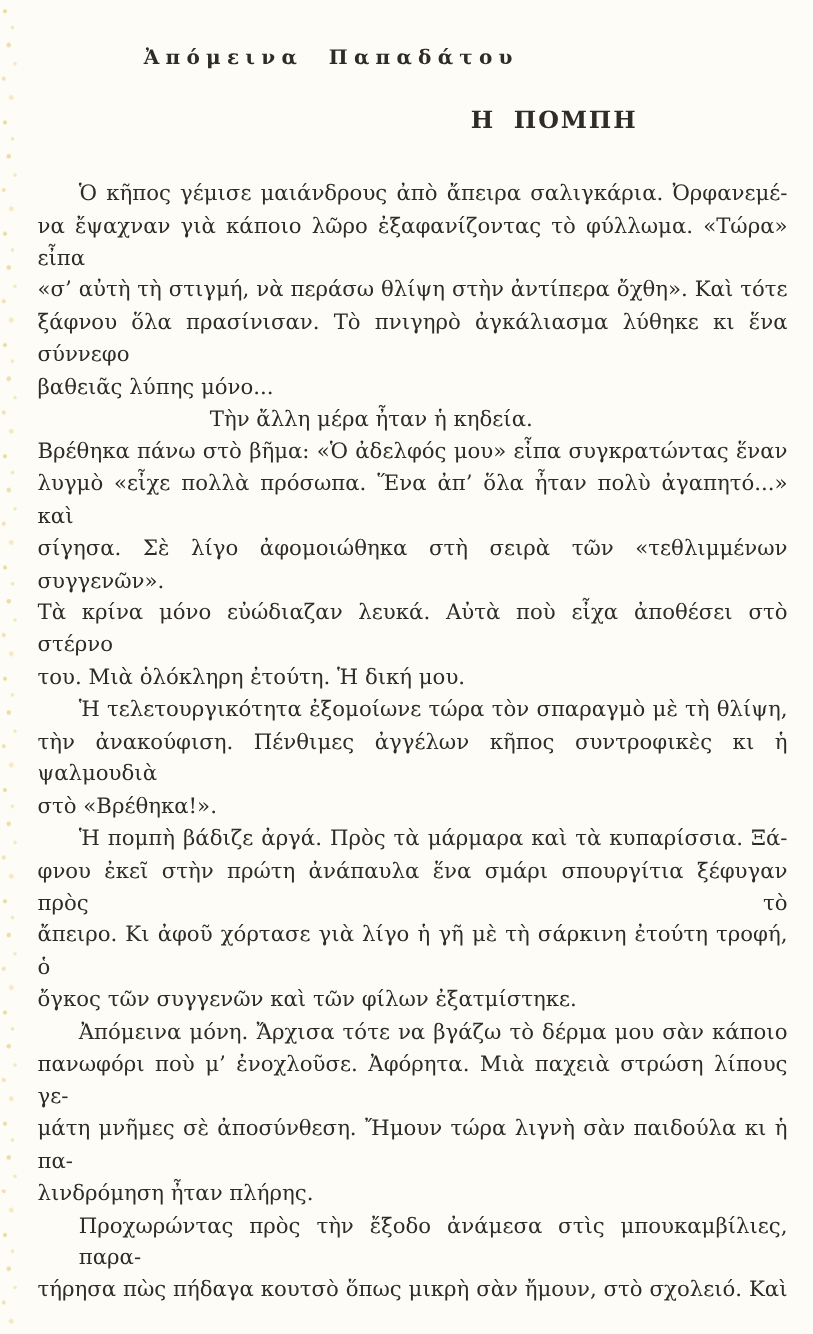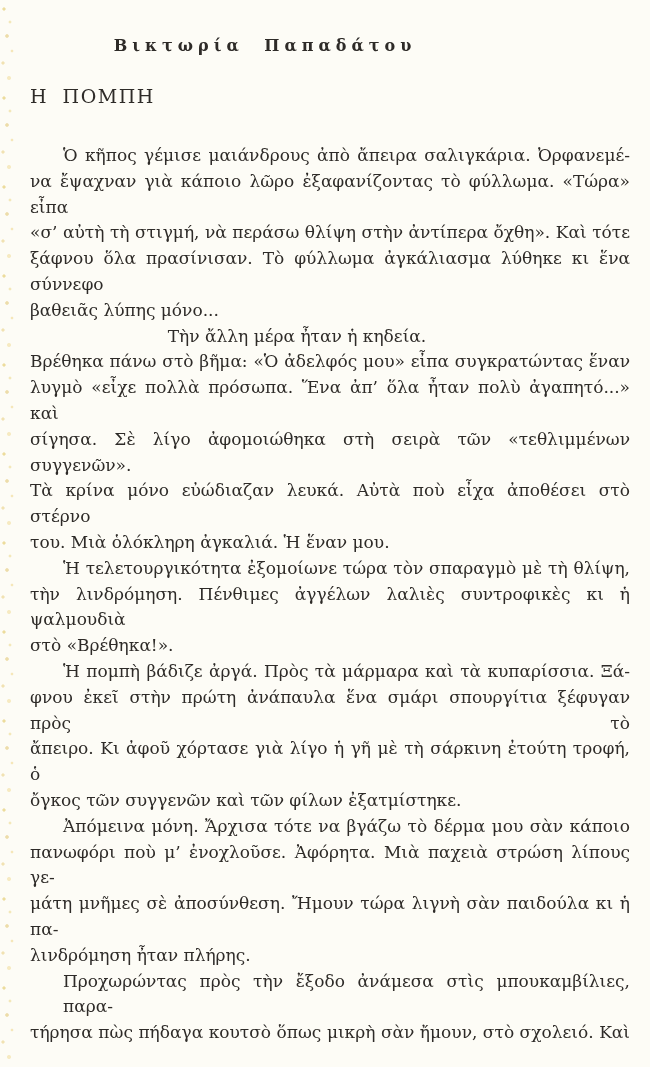--- a/index.html
+++ b/index.html
@@ -41,23 +41,23 @@
     margin: 36px 0 0 0;
     padding-right: 130px;
     text-align: center;
     font-size: 16px;
     font-weight: bold;
     letter-spacing: 5px;
     word-spacing: 10px;
     line-height: 20px;
   }
   .section-title {
-    text-align: left;
+    text-align: right;
     font-size: 19px;
-    font-weight: normal;
+    font-weight: bold;
     letter-spacing: 1.5px;
     word-spacing: 7px;
     line-height: 22px;
     margin: 0;
   }
   .section-title.first {
     margin-top: 29px;
     margin-bottom: 36px;
     padding-right: 120px;
   }
@@ -78,42 +78,42 @@
     padding-right: 66px;
   }
 </style>
 </head>
 <body>
 
 <div class="edge-speckle"></div>
 
 <div class="page">
 
-  <div class="author">Βικτωρία Παπαδάτου</div>
+  <div class="author">Ἀπόμεινα Παπαδάτου</div>
 
   <h2 class="section-title first">Η ΠΟΜΠΗ</h2>
 
   <div class="bodytext">
 
     <div class="line indent">Ὁ κῆπος γέμισε μαιάνδρους ἀπὸ ἄπειρα σαλιγκάρια. Ὀρφανεμέ-</div>
     <div class="line">να ἔψαχναν γιὰ κάποιο λῶρο ἐξαφανίζοντας τὸ φύλλωμα. «Τώρα» εἶπα</div>
     <div class="line">«σ’ αὐτὴ τὴ στιγμή, νὰ περάσω θλίψη στὴν ἀντίπερα ὄχθη». Καὶ τότε</div>
-    <div class="line">ξάφνου ὅλα πρασίνισαν. Τὸ φύλλωμα ἀγκάλιασμα λύθηκε κι ἕνα σύννεφο</div>
+    <div class="line">ξάφνου ὅλα πρασίνισαν. Τὸ πνιγηρὸ ἀγκάλιασμα λύθηκε κι ἕνα σύννεφο</div>
     <div class="line last">βαθειᾶς λύπης μόνο...</div>
 
     <div class="line centerline">Τὴν ἄλλη μέρα ἦταν ἡ κηδεία.</div>
 
     <div class="line">Βρέθηκα πάνω στὸ βῆμα: «Ὁ ἀδελφός μου» εἶπα συγκρατώντας ἕναν</div>
     <div class="line">λυγμὸ «εἶχε πολλὰ πρόσωπα. Ἕνα ἀπ’ ὅλα ἦταν πολὺ ἀγαπητό...» καὶ</div>
     <div class="line">σίγησα. Σὲ λίγο ἀφομοιώθηκα στὴ σειρὰ τῶν «τεθλιμμένων συγγενῶν».</div>
     <div class="line">Τὰ κρίνα μόνο εὐώδιαζαν λευκά. Αὐτὰ ποὺ εἶχα ἀποθέσει στὸ στέρνο</div>
-    <div class="line last">του. Μιὰ ὁλόκληρη ἀγκαλιά. Ἡ ἕναν μου.</div>
+    <div class="line last">του. Μιὰ ὁλόκληρη ἐτούτη. Ἡ δική μου.</div>
 
     <div class="line indent">Ἡ τελετουργικότητα ἐξομοίωνε τώρα τὸν σπαραγμὸ μὲ τὴ θλίψη,</div>
-    <div class="line">τὴν λινδρόμηση. Πένθιμες ἀγγέλων λαλιὲς συντροφικὲς κι ἡ ψαλμουδιὰ</div>
+    <div class="line">τὴν ἀνακούφιση. Πένθιμες ἀγγέλων κῆπος συντροφικὲς κι ἡ ψαλμουδιὰ</div>
     <div class="line last">στὸ «Βρέθηκα!».</div>
 
     <div class="line indent">Ἡ πομπὴ βάδιζε ἀργά. Πρὸς τὰ μάρμαρα καὶ τὰ κυπαρίσσια. Ξά-</div>
     <div class="line">φνου ἐκεῖ στὴν πρώτη ἀνάπαυλα ἕνα σμάρι σπουργίτια ξέφυγαν πρὸς τὸ</div>
     <div class="line">ἄπειρο. Κι ἀφοῦ χόρτασε γιὰ λίγο ἡ γῆ μὲ τὴ σάρκινη ἐτούτη τροφή, ὁ</div>
     <div class="line last">ὄγκος τῶν συγγενῶν καὶ τῶν φίλων ἐξατμίστηκε.</div>
 
     <div class="line indent">Ἀπόμεινα μόνη. Ἄρχισα τότε να βγάζω τὸ δέρμα μου σὰν κάποιο</div>
     <div class="line">πανωφόρι ποὺ μ’ ἐνοχλοῦσε. Ἀφόρητα. Μιὰ παχειὰ στρώση λίπους γε-</div>
     <div class="line">μάτη μνῆμες σὲ ἀποσύνθεση. Ἤμουν τώρα λιγνὴ σὰν παιδούλα κι ἡ πα-</div>

